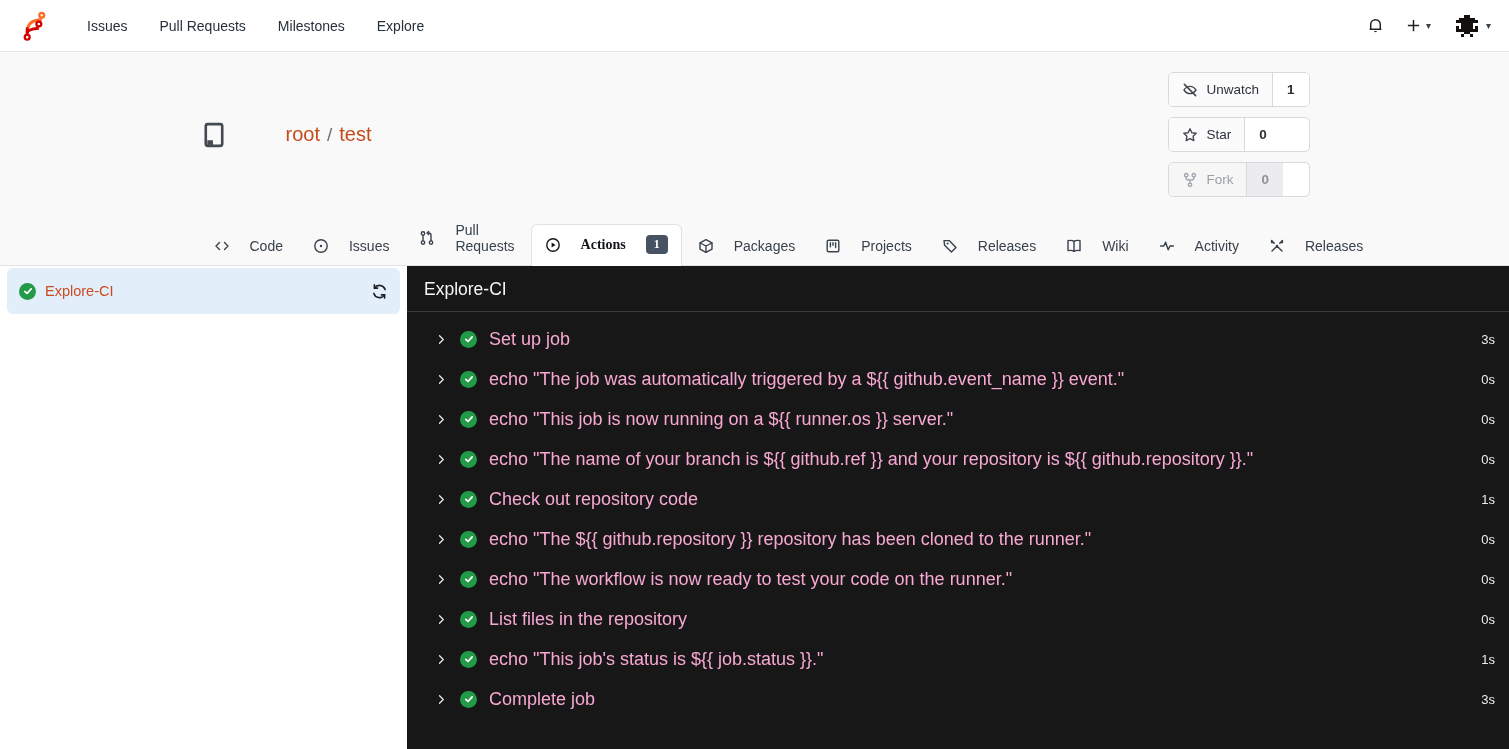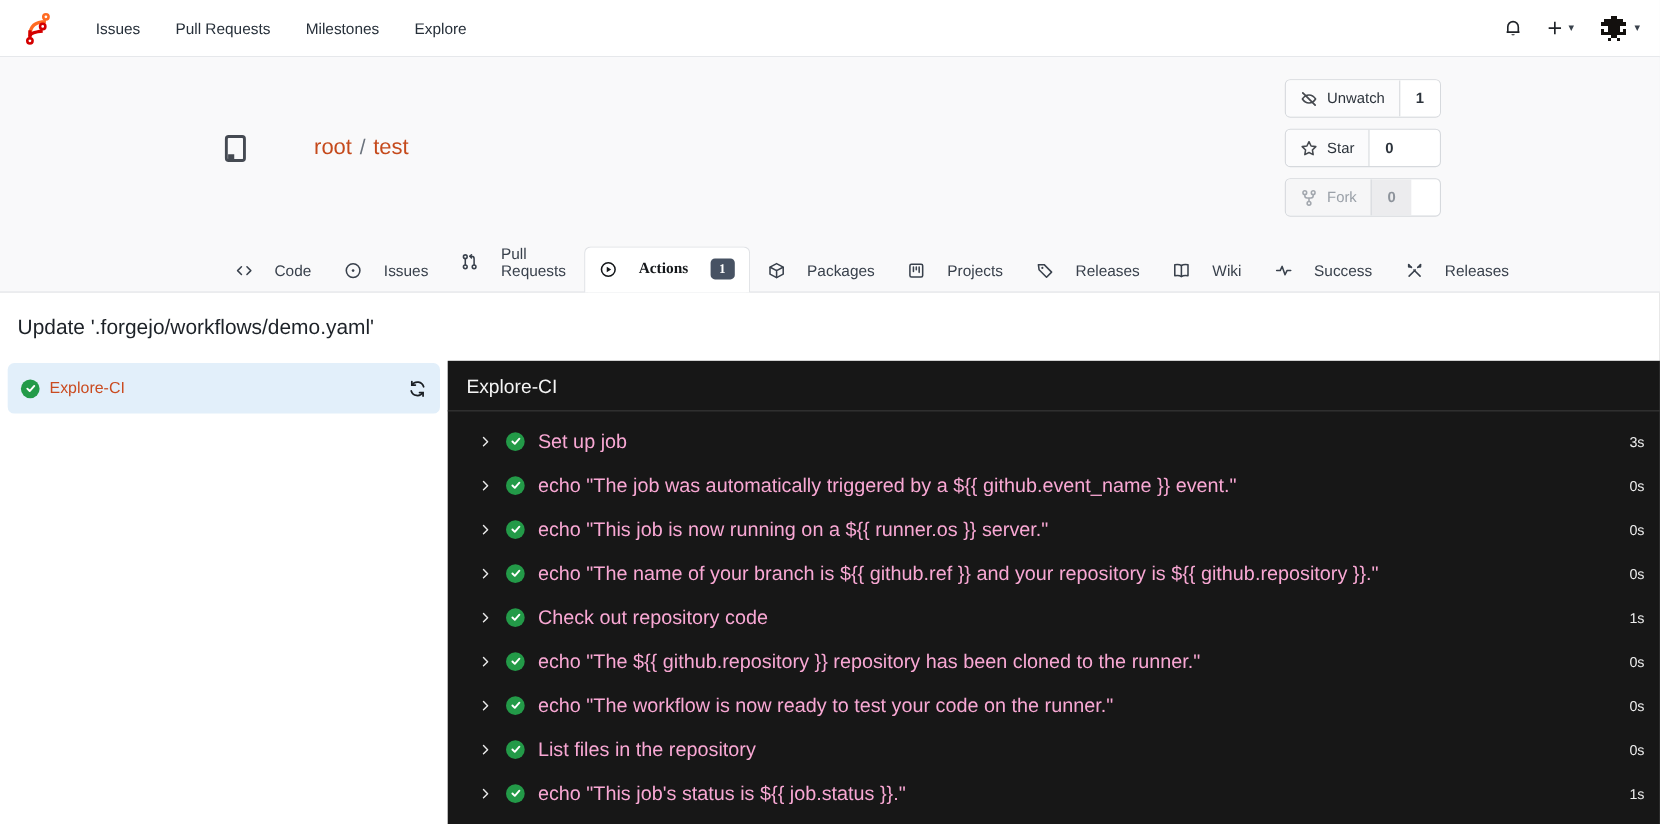--- a/index.html
+++ b/index.html
@@ -298,40 +298,39 @@
           </span>
           <span>Wiki</span>
 
    </span>
         <span class="tab">
      <span class="icon ">
             <svg width="16" height="16" viewBox="0 0 16 16" fill="none" stroke="currentColor" stroke-width="1.4" stroke-linecap="round" stroke-linejoin="round">
               <path d="M1.6 8h3.2L6.6 4.2 9.2 11.8 11 8h3.4"></path>
             </svg>
           </span>
-          <span>Success</span>
+          <span>Activity</span>
 
    </span>
         <span class="tab tab-settings">
      <span class="icon ">
             <svg width="16" height="16" viewBox="0 0 16 16" fill="none" stroke="currentColor" stroke-width="1.4" stroke-linecap="round" stroke-linejoin="round">
               <path d="M3 13 8.6 7.4M13 13 7.4 7.4"></path>
               <path d="M2.6 2.6l2.6 2.6M13.4 2.6l-2.6 2.6"></path>
               <path d="M2.6 2.6v2h2M13.4 2.6v2h-2"></path>
             </svg>
           </span>
           <span>Releases</span>
 
    </span>
       </nav>
   </div>
 </section>
 
 <main>
-  <h1 class="page-title">Update '.forgejo/workflows/demo.yaml'</h1>
   <div class="content">
     <aside class="jobs-sidebar">
       <div class="job-item">
         <span class="check-circle icon">
           <svg width="10" height="10" viewBox="0 0 12 12" fill="none" stroke="#ffffff" stroke-width="2.1" stroke-linecap="round" stroke-linejoin="round">
               <path d="M2.2 6.4 4.8 9 9.8 3.4"></path>
             </svg>
         </span>
         <span class="job-label">Explore-CI</span>
         <span class="icon job-refresh">

